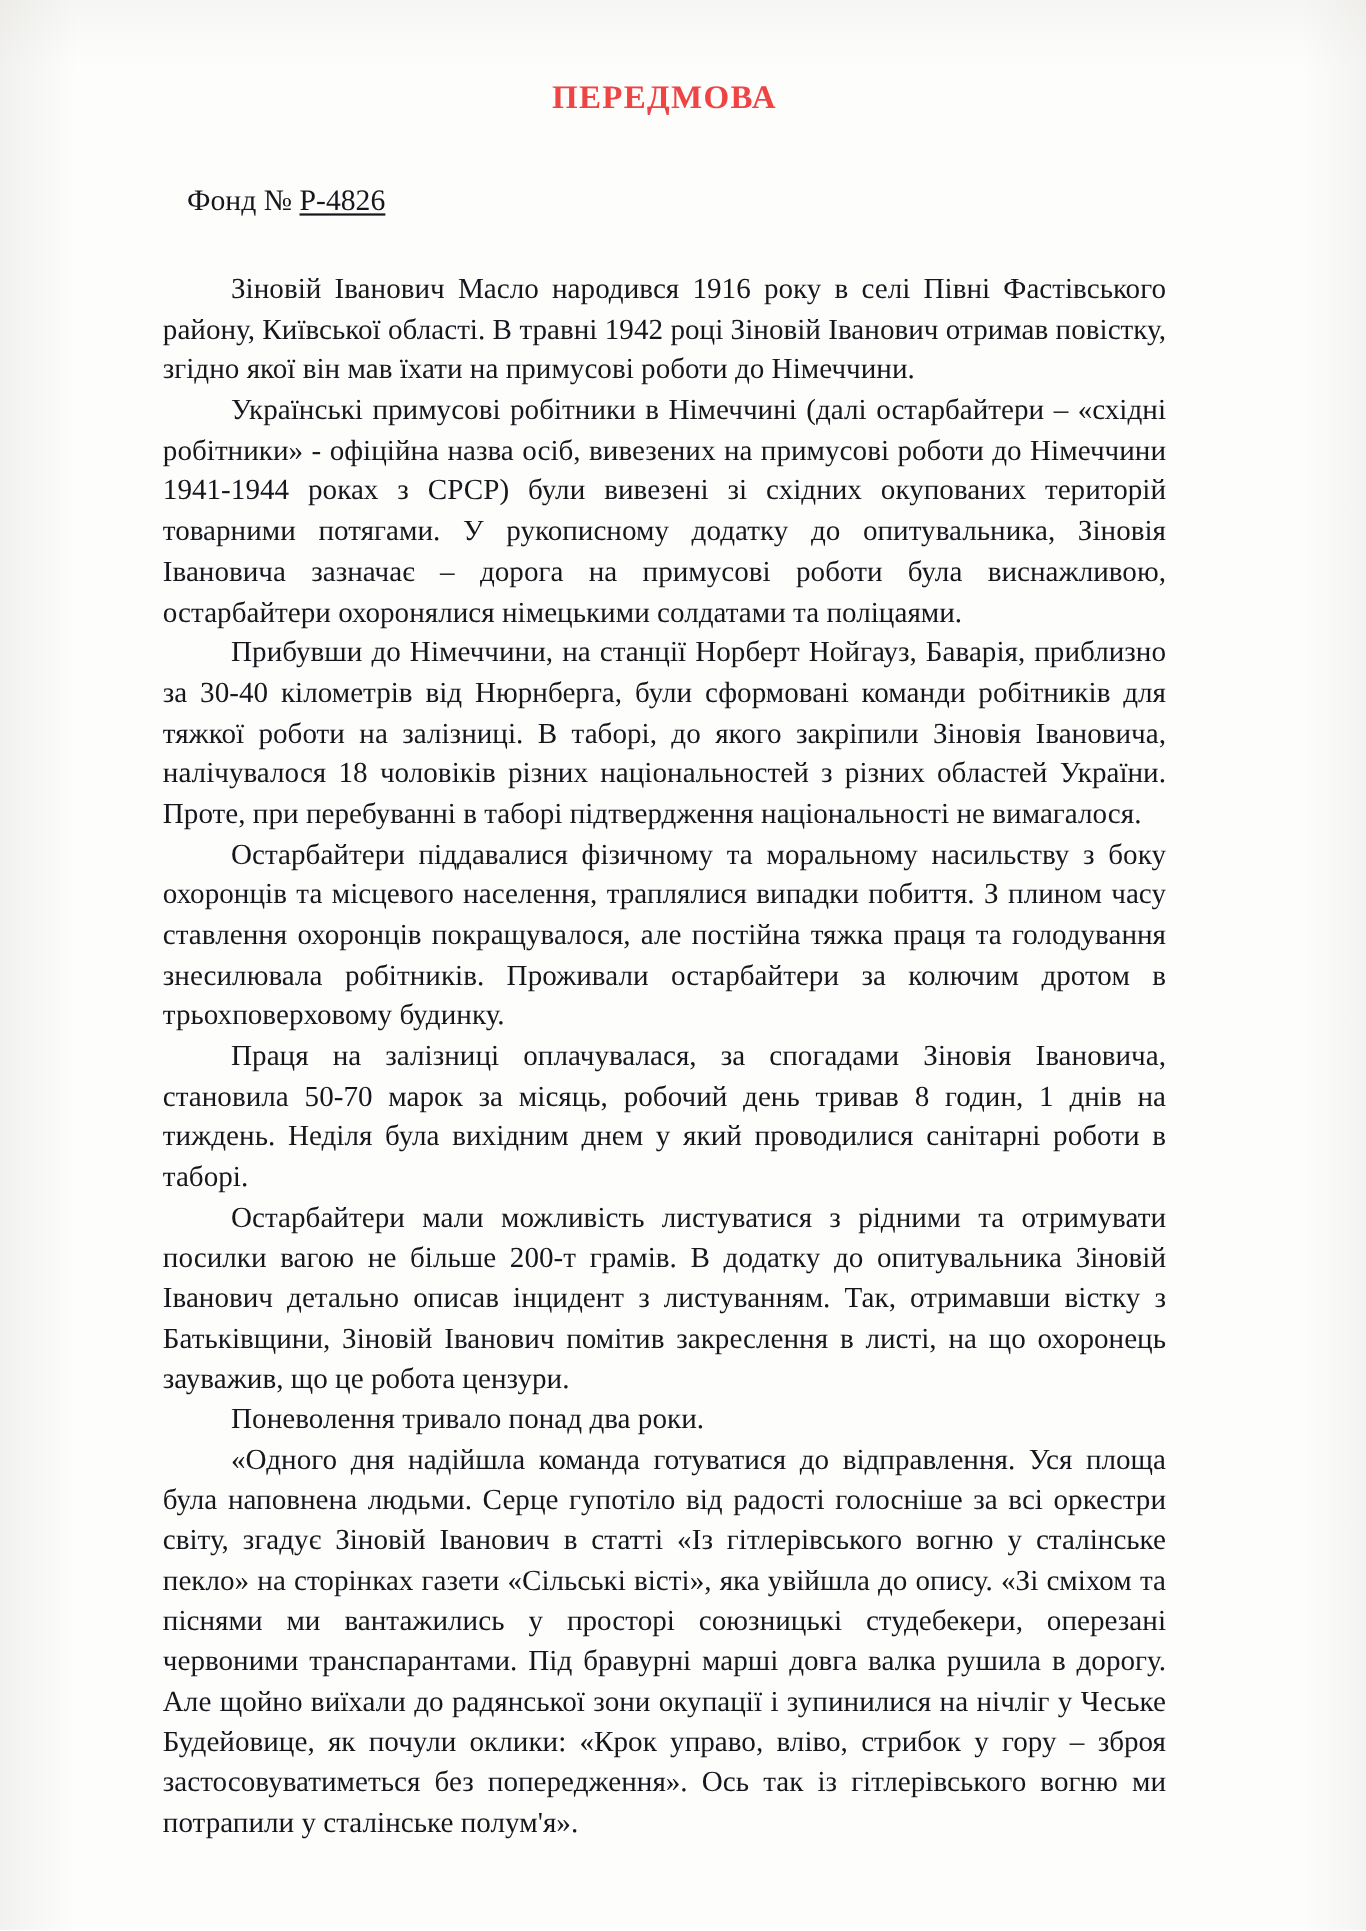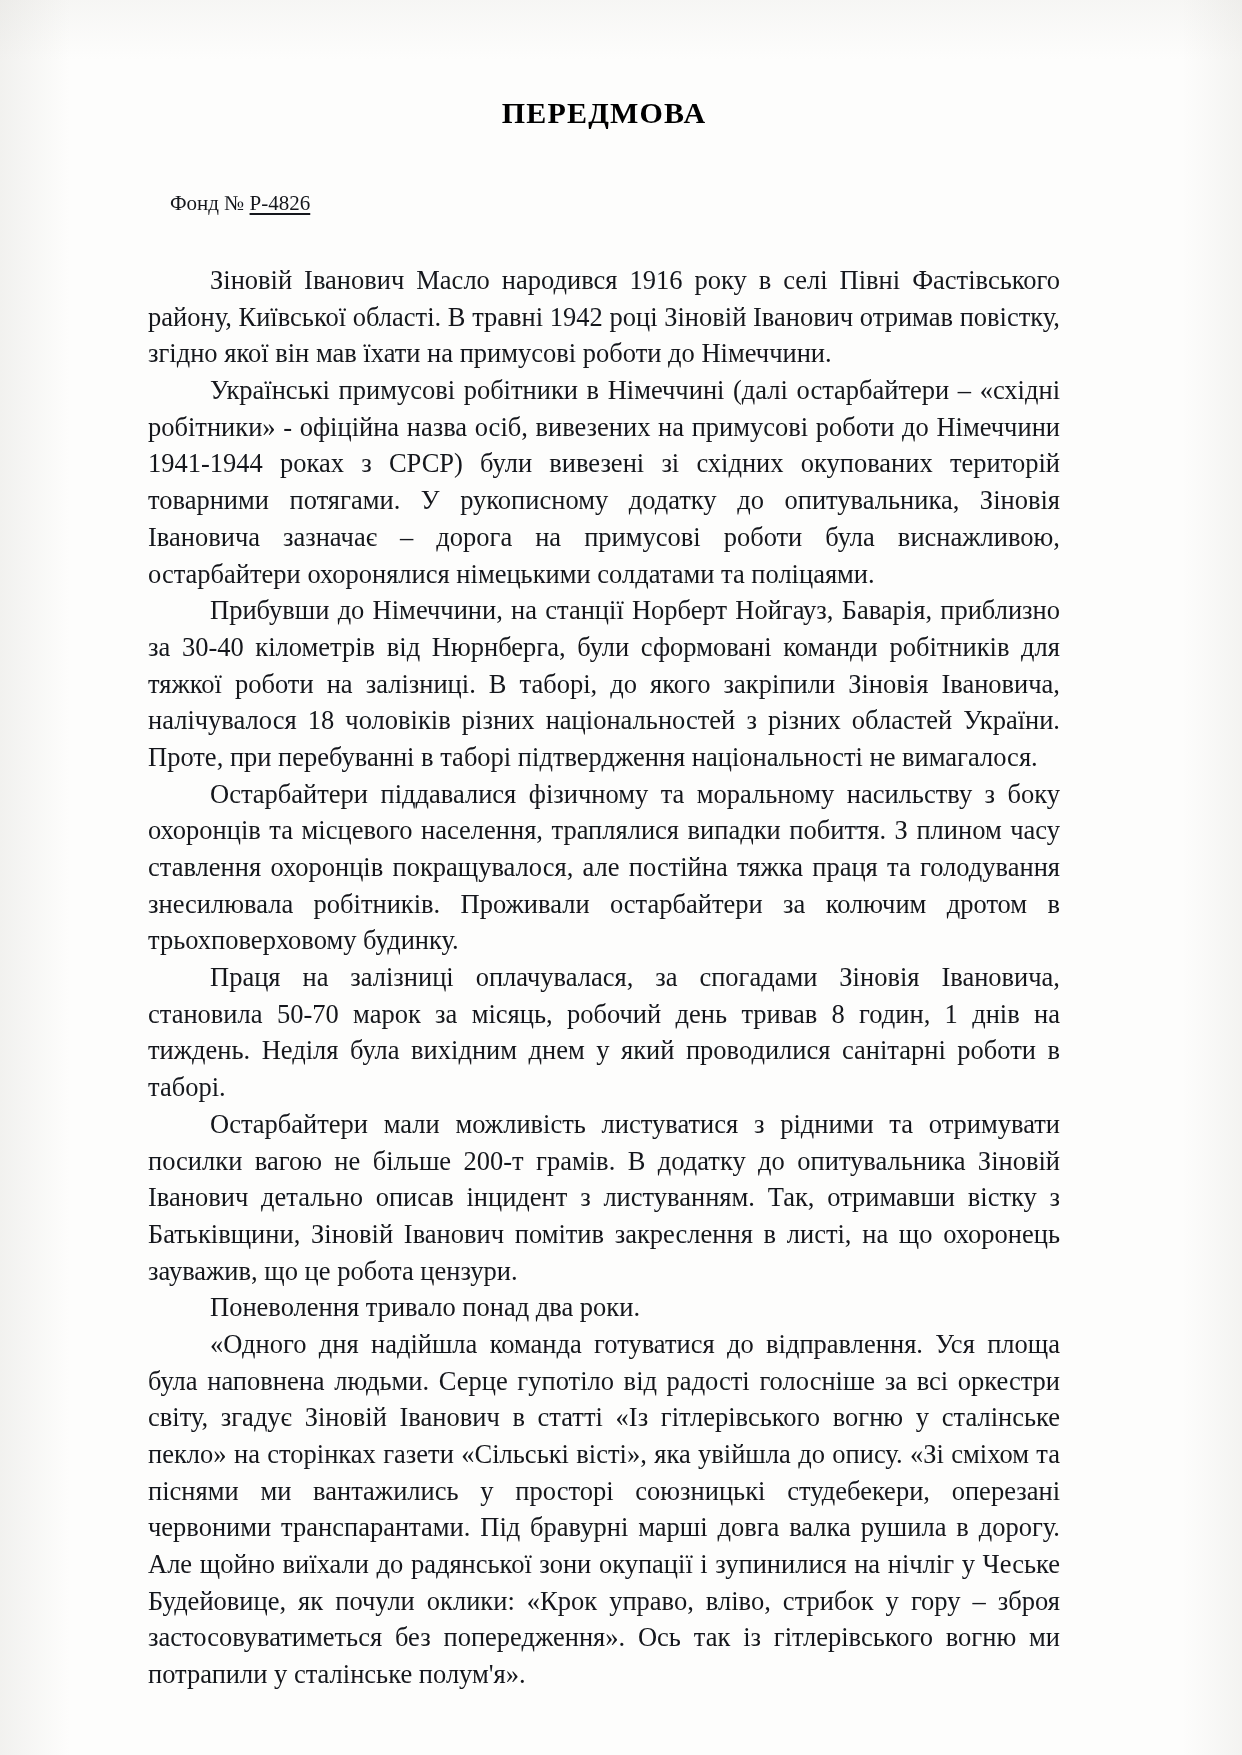--- a/index.html
+++ b/index.html
@@ -36,34 +36,34 @@
     left: 148px;
     top: 0;
     width: 912px;
   }
 
   .doc-title {
     text-align: center;
     font-size: 30px;
     letter-spacing: 1.2px;
     font-weight: 700;
-    margin-top: 96px;
-    color: #000000;
+    margin-top: 72px;
+    color: #ef4444;
   }
 
   .fund-block {
     display: flex;
     align-items: flex-start;
     margin-top: 61px;
   }
 
   .fund-label {
     flex: 0 0 auto;
     width: 252px;
-    font-size: 21px;
+    font-size: 27px;
     white-space: nowrap;
     padding-left: 22px;
     box-sizing: border-box;
   }
 
   .fund-number {
     text-decoration: underline;
     text-underline-offset: 3px;
   }
 

